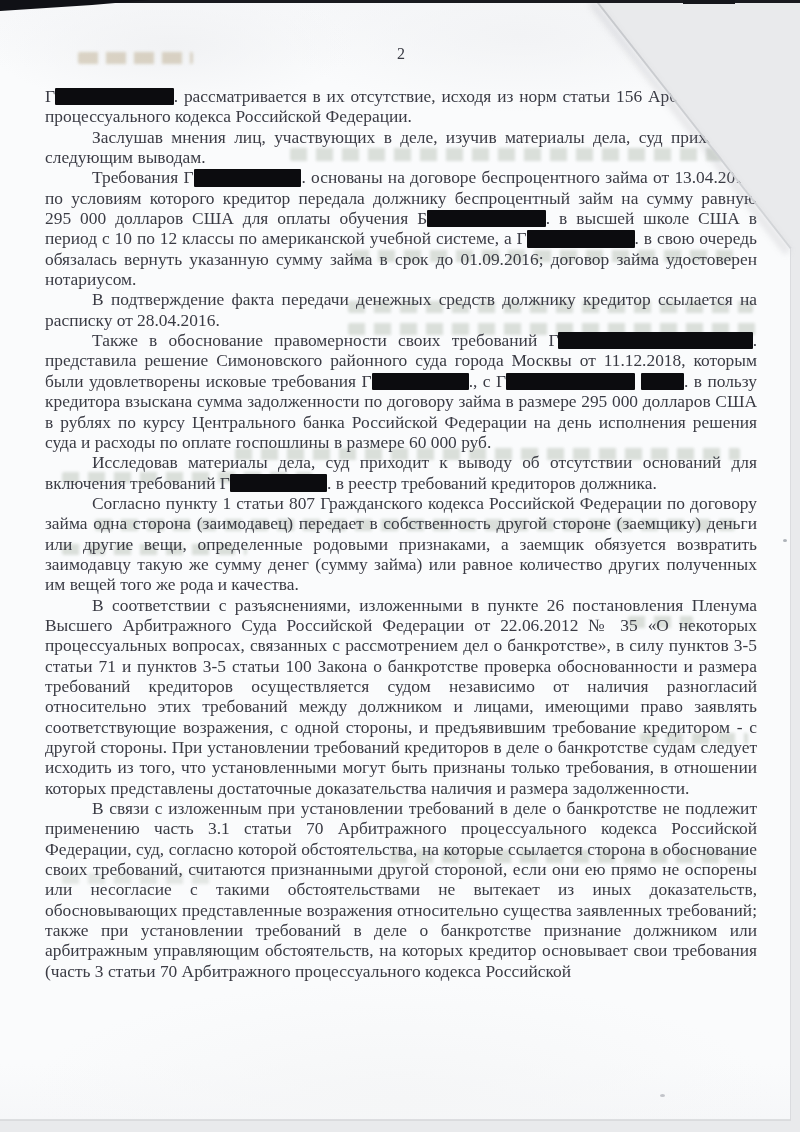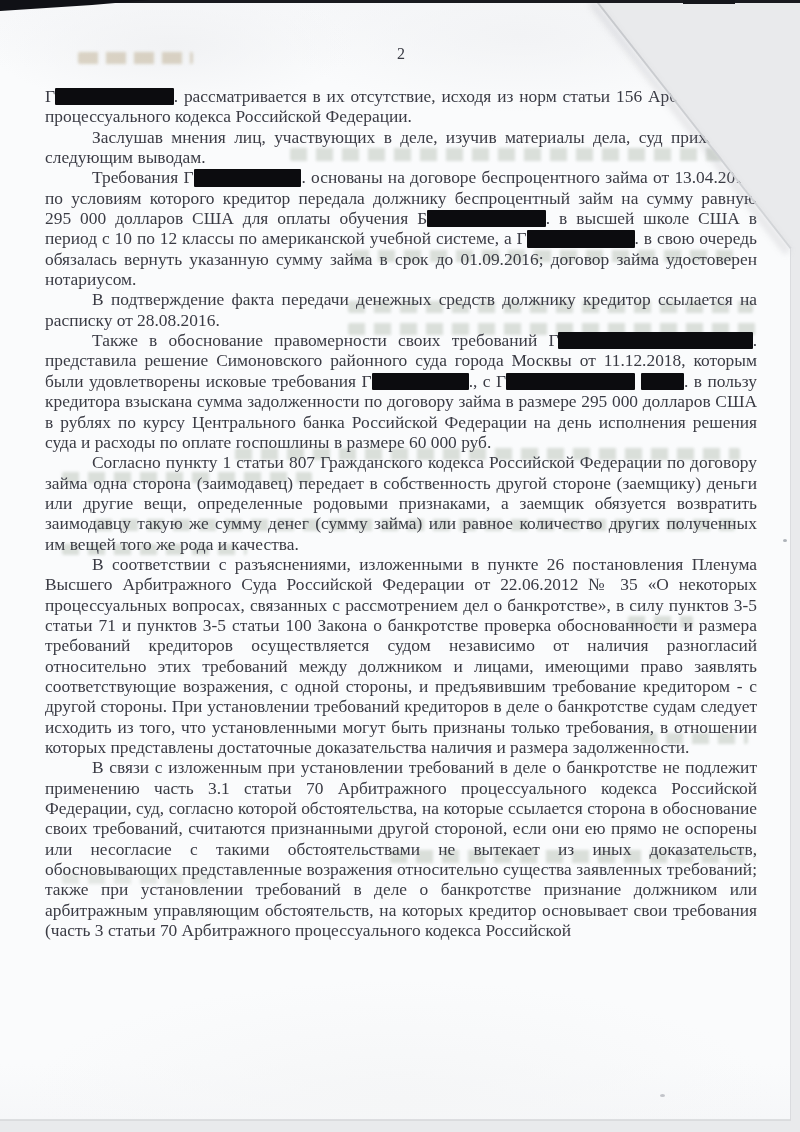--- a/index.html
+++ b/index.html
@@ -117,22 +117,23 @@
     <div class="bleed b-k"></div>
     <div class="bleed b-l"></div>
     <div class="bleed b-m"></div>
 
     <div class="pagenum">2</div>
 
     <div class="body-text">
       <p class="para noindent">Г<span class="redact" style="width:6.82em"></span>. рассматривается в их отсутствие, исходя из норм статьи 156 Арбитражного процессуального кодекса Российской Федерации.</p>
       <p class="para">Заслушав мнения лиц, участвующих в деле, изучив материалы дела, суд приходит к следующим выводам.</p>
       <p class="para">Требования Г<span class="redact" style="width:6.20em"></span>. основаны на договоре беспроцентного займа от 13.04.2016, по условиям которого кредитор передала должнику беспроцентный займ на сумму равную 295&nbsp;000 долларов США для оплаты обучения Б<span class="redact" style="width:6.82em"></span>. в высшей школе США в период с 10 по 12 классы по американской учебной системе, а Г<span class="redact" style="width:6.20em"></span>. в свою очередь обязалась вернуть указанную сумму займа в срок до 01.09.2016; договор займа удостоверен нотариусом.</p>
-      <p class="para">В подтверждение факта передачи денежных средств должнику кредитор ссылается на расписку от 28.08.2016.</p>
+      <p class="para">В подтверждение факта передачи денежных средств должнику кредитор ссылается на расписку от 28.04.2016.</p>
       <p class="para">Также в обоснование правомерности своих требований Г<span class="redact" style="width:11.16em"></span>. представила решение Симоновского районного суда города Москвы от 11.12.2018, которым были удовлетворены исковые требования Г<span class="redact" style="width:5.58em"></span>., с Г<span class="redact" style="width:7.44em"></span> <span class="redact" style="width:2.48em"></span>. в пользу кредитора взыскана сумма задолженности по договору займа в размере 295&nbsp;000 долларов США в рублях по курсу Центрального банка Российской Федерации на день исполнения решения суда и расходы по оплате госпошлины в размере 60&nbsp;000 руб.</p>
+      <p class="para">Исследовав материалы дела, суд приходит к выводу об отсутствии оснований для включения требований Г<span class="redact" style="width:5.58em"></span>. в реестр требований кредиторов должника.</p>
       <p class="para">Согласно пункту 1 статьи 807 Гражданского кодекса Российской Федерации по договору займа одна сторона (заимодавец) передает в собственность другой стороне (заемщику) деньги или другие вещи, определенные родовыми признаками, а заемщик обязуется возвратить заимодавцу такую же сумму денег (сумму займа) или равное количество других полученных им вещей того же рода и качества.</p>
       <p class="para">В соответствии с разъяснениями, изложенными в пункте 26 постановления Пленума Высшего Арбитражного Суда Российской Федерации от 22.06.2012 №&nbsp;35 «О некоторых процессуальных вопросах, связанных с рассмотрением дел о банкротстве», в силу пунктов 3-5 статьи 71 и пунктов 3-5 статьи 100 Закона о банкротстве проверка обоснованности и размера требований кредиторов осуществляется судом независимо от наличия разногласий относительно этих требований между должником и лицами, имеющими право заявлять соответствующие возражения, с одной стороны, и предъявившим требование кредитором - с другой стороны. При установлении требований кредиторов в деле о банкротстве судам следует исходить из того, что установленными могут быть признаны только требования, в отношении которых представлены достаточные доказательства наличия и размера задолженности.</p>
       <p class="para">В связи с изложенным при установлении требований в деле о банкротстве не подлежит применению часть 3.1 статьи 70 Арбитражного процессуального кодекса Российской Федерации, суд, согласно которой обстоятельства, на которые ссылается сторона в обоснование своих требований, считаются признанными другой стороной, если они ею прямо не оспорены или несогласие с такими обстоятельствами не вытекает из иных доказательств, обосновывающих представленные возражения относительно существа заявленных требований; также при установлении требований в деле о банкротстве признание должником или арбитражным управляющим обстоятельств, на которых кредитор основывает свои требования (часть 3 статьи 70 Арбитражного процессуального кодекса Российской</p>
     </div>
   </div>
 
   <div class="corner-shadow"></div>
   <div class="corner-edge"></div>
   <div class="right-edge"></div>
   <div class="bottom-edge"></div>

